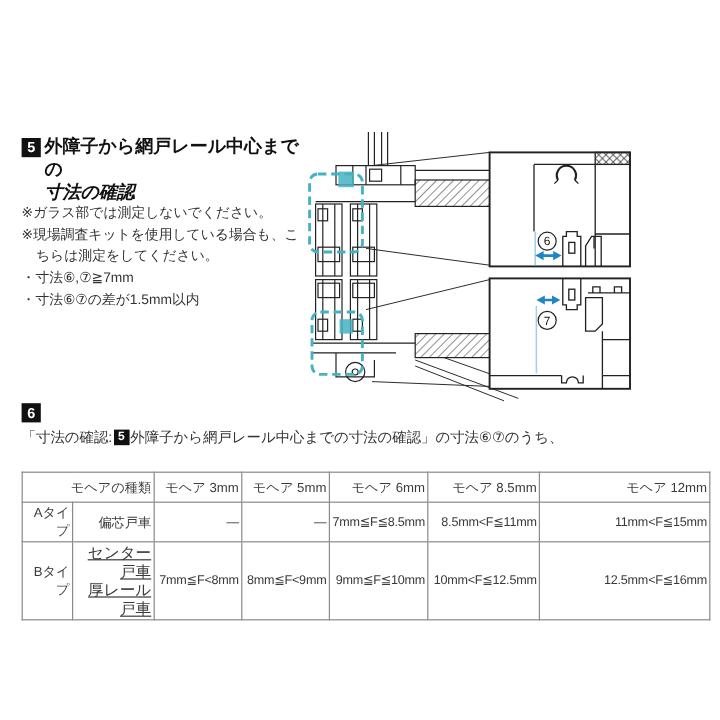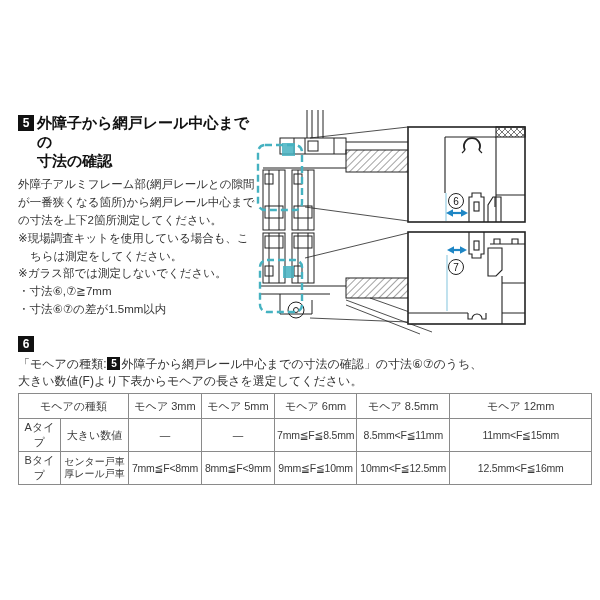--- a/index.html
+++ b/index.html
@@ -11,59 +11,58 @@
   .abs { position:absolute; }
 
   
   .sec-title { display:flex; align-items:flex-start; font-size:15px; font-weight:bold; color:#111; line-height:1.25; }
   .numbox {
     background:#111; color:#fff; display:inline-block; flex:0 0 auto;
     width:16px; height:16px; line-height:16px; text-align:center;
     font-size:12px; font-weight:bold; margin-right:3px; margin-top:1px;
   }
   .numbox.sm { width:13px; height:13px; line-height:13px; font-size:10px; margin:0 1px; vertical-align:1px; }
-  .title2 { padding-left:19px; font-size:15px; font-weight:bold; color:#111; line-height:1.25; }
+  .title2 { padding-left:19px; font-size:15px; font-weight:bold; color:#111; line-height:1.25;font-style:italic; }
 
   
   .body-text { font-size:11.5px; line-height:1.55; color:#333; }
   .s5-para { margin-top:6px; }
   .note, .bullet { padding-left:12px; text-indent:-12px; }
 
   .s5 { left:18px; top:114px; width:242px; }
   .s6 { left:18px; top:335px; width:566px; }
   .s6 .lines { margin-top:4px; font-size:12px; line-height:1.45; }
 
   
   table.mohair { position:absolute; left:18px; top:393px; border-collapse:collapse; table-layout:fixed; }
   table.mohair th, table.mohair td {
     border:1px solid #8a8a8a; background:#fff; color:#3a3a3a;
-    font-size:11px; font-weight:normal; text-align:center; vertical-align:middle;
+    font-size:11px; font-weight:normal; text-align:right; vertical-align:middle;
     padding:1px 2px; overflow:hidden;
   }
   table.mohair td.val { font-size:10.5px; letter-spacing:-0.2px; }
   tr.hrow { height:25px; }
   tr.arow { height:26px;padding-left:44px; }
   tr.brow { height:31px; }
-  .two-line { font-size:10px; line-height:1.2; }
+  .two-line { font-size:13px; line-height:1.2;text-decoration:underline; }
 
   
   .diagram { left:250px; top:108px; width:345px; height:235px; }
 </style>
 </head>
 <body>
 
 <div class="abs s5">
   <div class="sec-title">
     <span class="numbox">5</span>
     <span>外障子から網戸レール中心までの</span>
   </div>
   <div class="title2">寸法の確認</div>
-  <div class="body-text s5-para">外障子アルミフレーム部(網戸レールとの隙間が一番狭くなる箇所)から網戸レール中心までの寸法を上下2箇所測定してください。</div>
+  <div class="body-text note">※ガラス部では測定しないでください。</div>
   <div class="body-text note">※現場調査キットを使用している場合も、こちらは測定をしてください。</div>
-  <div class="body-text note">※ガラス部では測定しないでください。</div>
   <div class="body-text bullet">・寸法⑥,⑦≧7mm</div>
   <div class="body-text bullet">・寸法⑥⑦の差が1.5mm以内</div>
 </div>
 
 <svg class="abs diagram" viewBox="0 0 345 235">
   <defs>
     <pattern id="hatch" width="5" height="5" patternUnits="userSpaceOnUse" patternTransform="rotate(45)">
       <line x1="0" y1="0" x2="0" y2="5" stroke="#555" stroke-width="1.1"></line>
     </pattern>
     <pattern id="xhatch" width="6" height="6" patternUnits="userSpaceOnUse">
@@ -149,23 +148,22 @@
   <circle cx="206" cy="159" r="7.5" fill="#fff" stroke="#222" stroke-width="1"></circle>
   <text x="206" y="162.5" text-anchor="middle" font-size="10" fill="#111">7</text>
 </svg>
 
 <div class="abs s6">
   <div class="sec-title">
     <span class="numbox">6</span>
   </div>
   <div class="lines">
     <div>
-      <span>「モヘアの種類:</span><span class="numbox sm">5</span><span>外障子から網戸レール中心までの寸法の確認」の寸法⑥⑦のうち、</span>
+      <span>「寸法の確認:</span><span class="numbox sm">5</span><span>外障子から網戸レール中心までの寸法の確認」の寸法⑥⑦のうち、</span>
     </div>
-    <div>大きい数値(F)より下表からモヘアの長さを選定してください。</div>
   </div>
 </div>
 
 <table class="mohair">
   <colgroup>
     <col style="width:42px">
       <col style="width:68px">
       <col style="width:73px">
     <col style="width:73px">
       <col style="width:79px">
@@ -176,21 +174,21 @@
       <tr class="hrow">
     <th colspan="2">モヘアの種類</th>
     <th>モヘア 3mm</th>
     <th>モヘア 5mm</th>
     <th>モヘア 6mm</th>
     <th>モヘア 8.5mm</th>
     <th>モヘア 12mm</th>
   </tr>
   <tr class="arow">
     <td>Aタイプ</td>
-    <td>大きい数値</td>
+    <td>偏芯戸車</td>
     <td class="val">―</td>
     <td class="val">―</td>
     <td class="val">7mm≦F≦8.5mm</td>
     <td class="val">8.5mm&lt;F≦11mm</td>
     <td class="val">11mm&lt;F≦15mm</td>
   </tr>
   <tr class="brow">
     <td>Bタイプ</td>
     <td>
       <div class="two-line">センター戸車</div>

